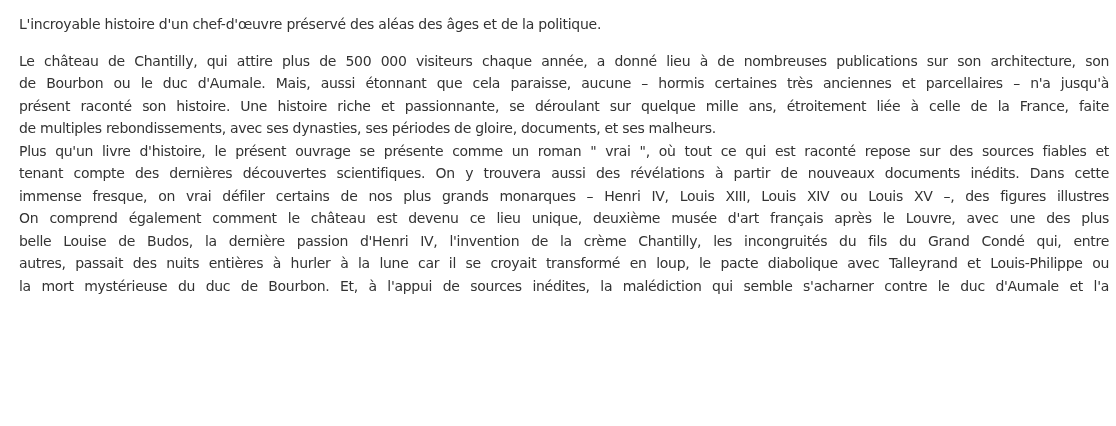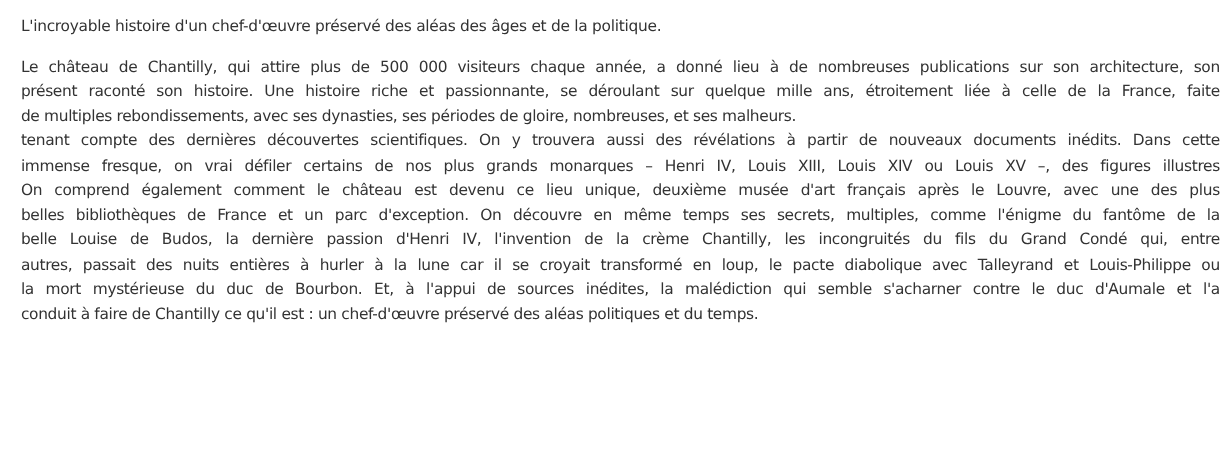--- a/index.html
+++ b/index.html
@@ -47,30 +47,30 @@
     }
   </style>
 </head>
 <body>
 
 <div class="doc">
   <p class="intro">L'incroyable histoire d'un chef-d'œuvre préservé des aléas des âges et de la politique.</p>
 
   <div class="para">
     <span class="line">Le château de Chantilly, qui attire plus de 500 000 visiteurs chaque année, a donné lieu à de nombreuses publications sur son architecture, son</span>
+    <span class="line">de Bourbon ou le duc d'Aumale. Mais, aussi étonnant que cela paraisse, aucune – hormis certaines très anciennes et parcellaires – n'a jusqu'à</span>
     <span class="line">présent raconté son histoire. Une histoire riche et passionnante, se déroulant sur quelque mille ans, étroitement liée à celle de la France, faite</span>
-    <span class="line last">de multiples rebondissements, avec ses dynasties, ses périodes de gloire, nombreuses, et ses malheurs.</span>
+    <span class="line last">de multiples rebondissements, avec ses dynasties, ses périodes de gloire, documents, et ses malheurs.</span>
   </div>
 
   <div class="para">
+    <span class="line">Plus qu'un livre d'histoire, le présent ouvrage se présente comme un roman " vrai ", où tout ce qui est raconté repose sur des sources fiables et</span>
     <span class="line">tenant compte des dernières découvertes scientifiques. On y trouvera aussi des révélations à partir de nouveaux documents inédits. Dans cette</span>
     <span class="line">immense fresque, on vrai défiler certains de nos plus grands monarques – Henri IV, Louis XIII, Louis XIV ou Louis XV –, des figures illustres</span>
   </div>
 
   <div class="para">
     <span class="line">On comprend également comment le château est devenu ce lieu unique, deuxième musée d'art français après le Louvre, avec une des plus</span>
-    <span class="line">belles bibliothèques de France et un parc d'exception. On découvre en même temps ses secrets, multiples, comme l'énigme du fantôme de la</span>
     <span class="line">belle Louise de Budos, la dernière passion d'Henri IV, l'invention de la crème Chantilly, les incongruités du fils du Grand Condé qui, entre</span>
     <span class="line">autres, passait des nuits entières à hurler à la lune car il se croyait transformé en loup, le pacte diabolique avec Talleyrand et Louis-Philippe ou</span>
     <span class="line">la mort mystérieuse du duc de Bourbon. Et, à l'appui de sources inédites, la malédiction qui semble s'acharner contre le duc d'Aumale et l'a</span>
-    <span class="line last">conduit à faire de Chantilly ce qu'il est : un chef-d'œuvre préservé des aléas politiques et du temps.</span>
   </div>
 </div>
 
 </body></html>

